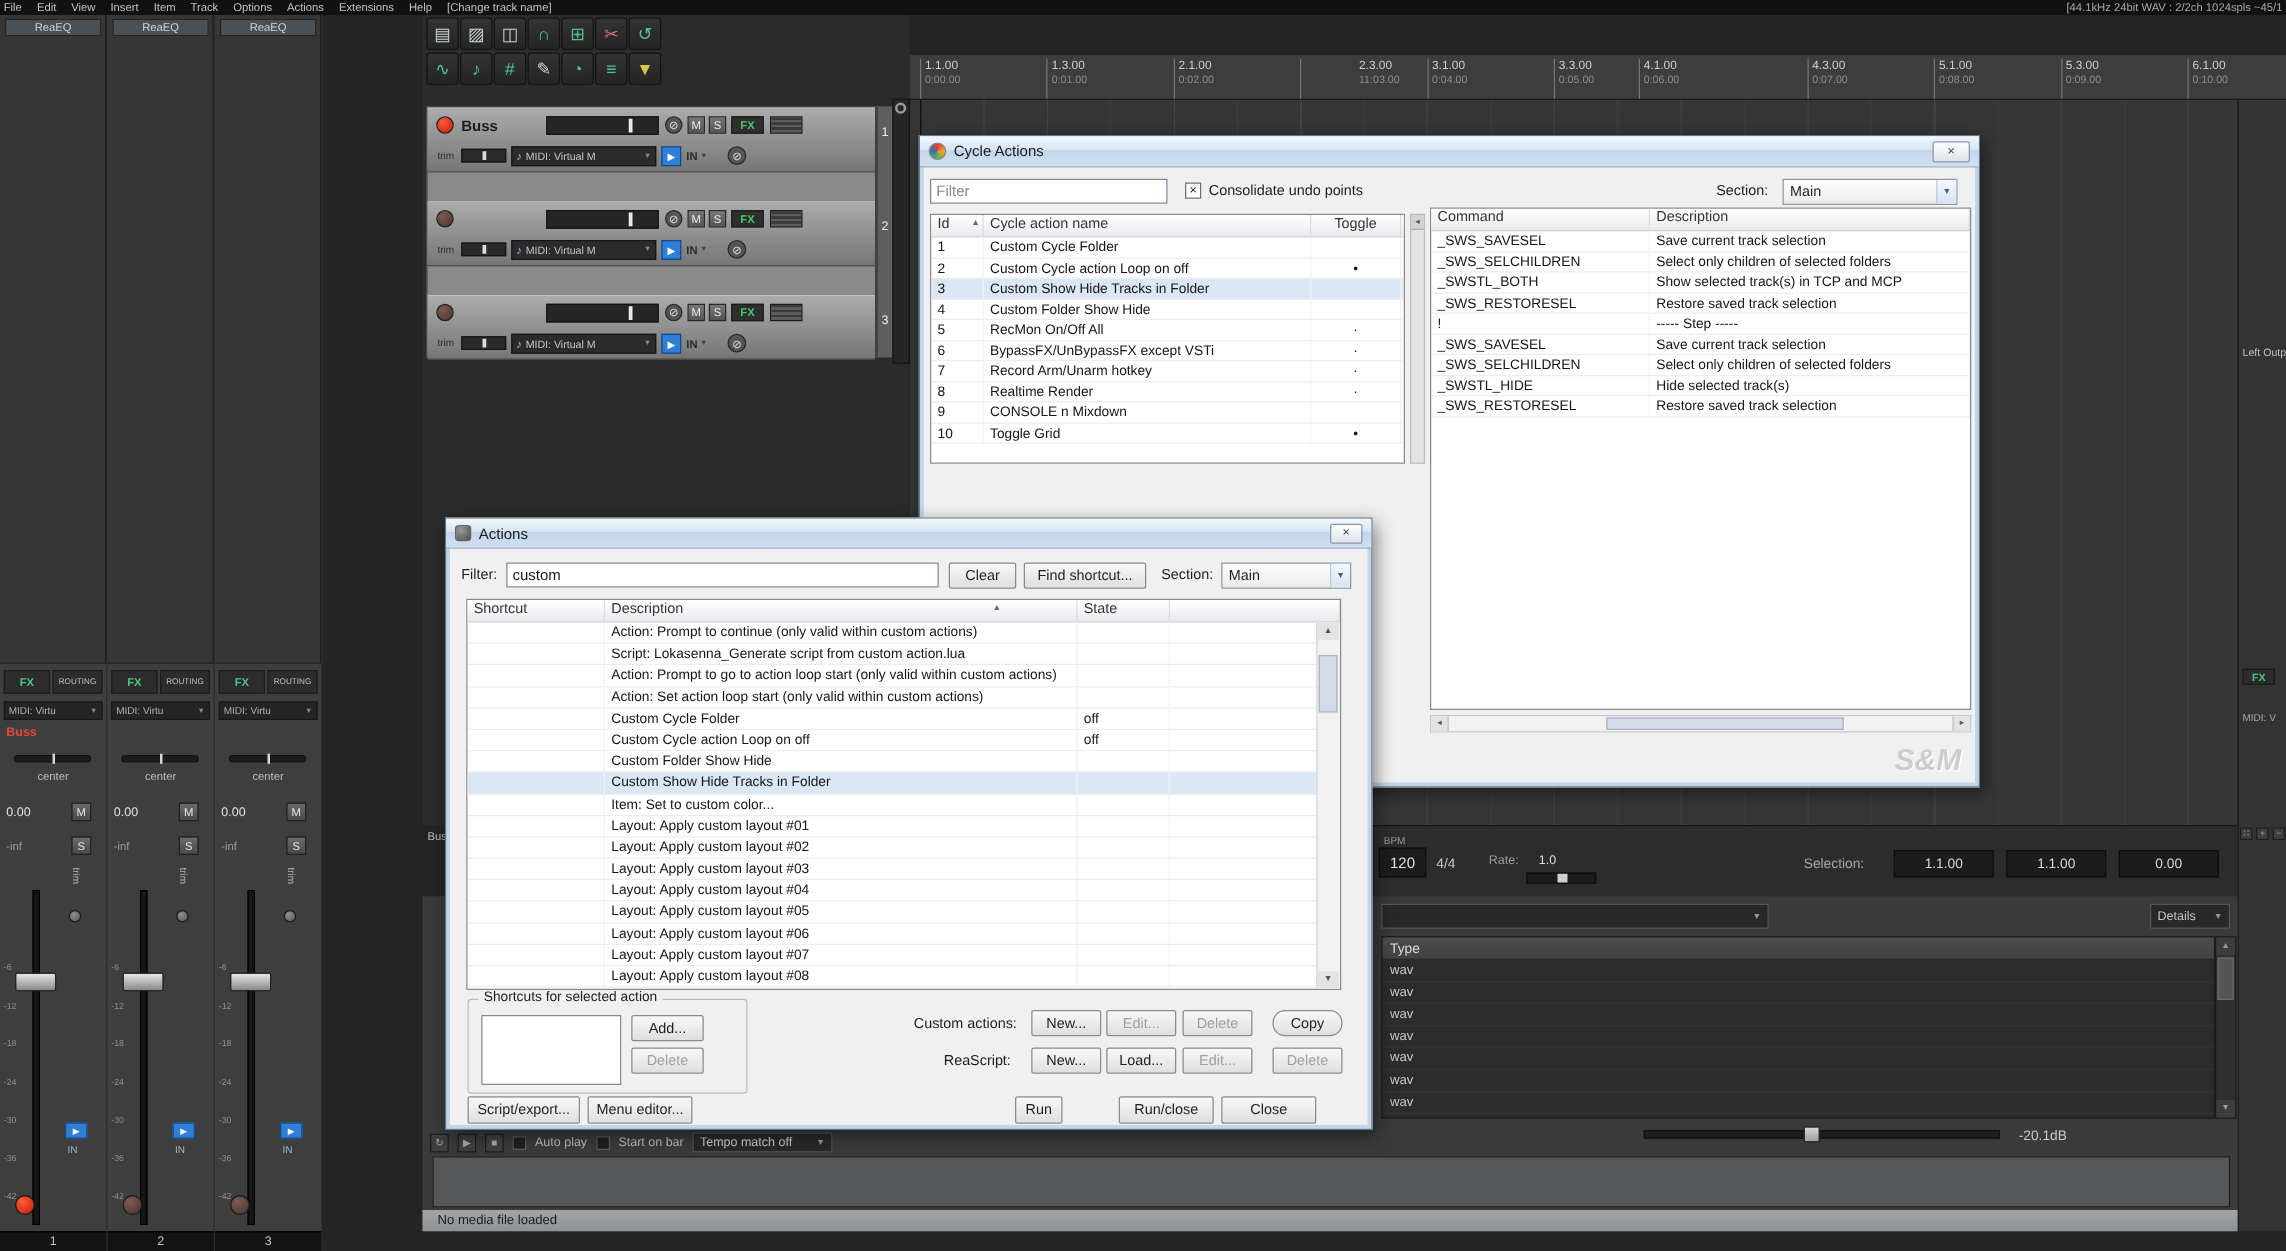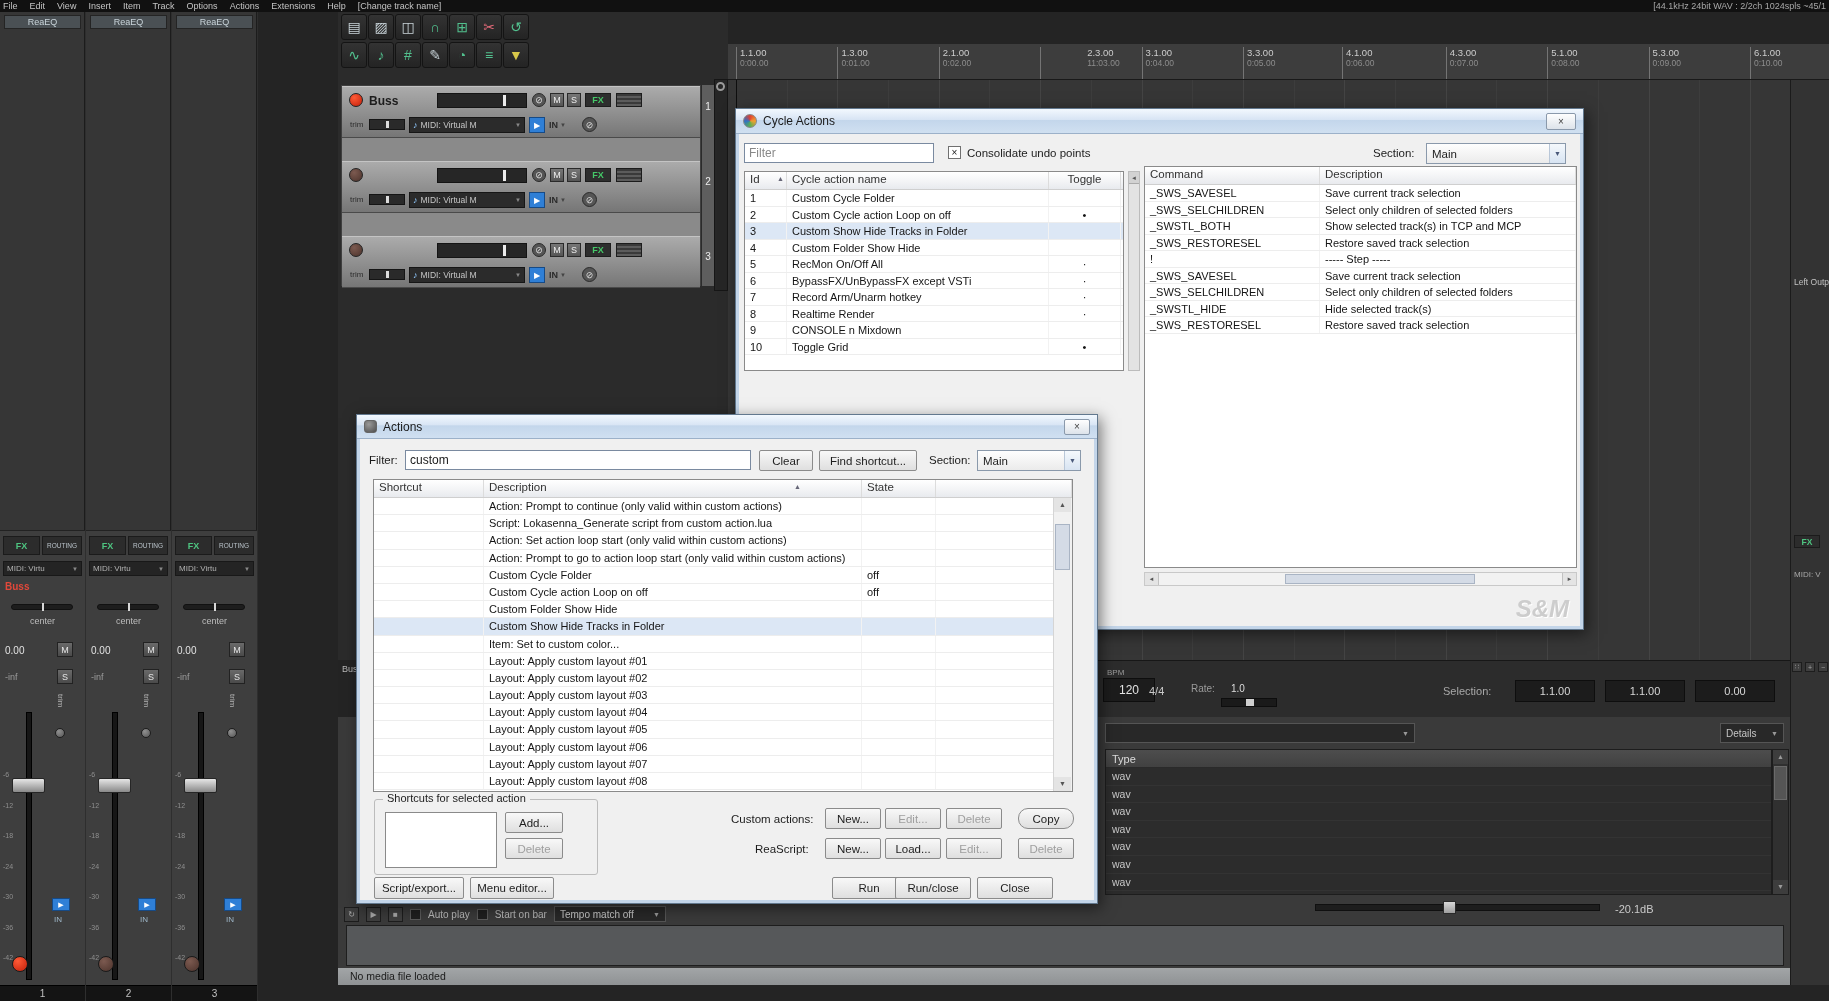--- a/index.html
+++ b/index.html
@@ -123,21 +123,21 @@
   .rs-db{right:4px;font-size:7px;color:#8a8a8a}
   #zoom-cluster{position:absolute;left:1792px;top:662px;display:flex;gap:3px}
   .zbtn{width:10px;height:10px;background:#3f3f3f;border:1px solid #1d1d1d;color:#a5a5a5;
     font-size:7px;display:flex;align-items:center;justify-content:center}
 
   
   #transport{position:absolute;left:1091px;top:660px;width:699px;height:57px;background:#2c2c2c;
     border-top:1px solid #171717}
   #transport>*{position:absolute}
   #tp-bpm-label{left:16px;top:7px;font-size:8px;color:#9a9a9a}
-  #tp-bpm{left:12px;top:17px;width:52px;height:24px;background:#1c1c1c;border:1px solid #0e0e0e;
+  #tp-bpm{left:12px;top:17px;width:38px;height:24px;background:#1c1c1c;border:1px solid #0e0e0e;
     color:#e2e2e2;font-size:12px;display:flex;align-items:center;justify-content:center}
   #tp-sig{left:58px;top:24px;font-size:11px;color:#cacaca}
   #tp-rate-label{left:100px;top:22px;font-size:10px;color:#9a9a9a}
   #tp-rate-val{left:140px;top:22px;font-size:10px;color:#dcdcdc}
   #tp-rate-slider{left:130px;top:37px;width:56px;height:9px;background:#1a1a1a;border:1px solid #0d0d0d}
   #tp-rate-slider .h{position:absolute;left:24px;top:0;width:8px;height:7px;background:#cfcfcf}
   #tp-sel-label{left:352px;top:24px;font-size:11px;color:#a8a8a8}
   .tp-box{top:19px;width:80px;height:22px;background:#1c1c1c;border:1px solid #0e0e0e;
     color:#d8d8d8;font-size:11px;display:flex;align-items:center;justify-content:center}
   #tp-s1{left:424px}#tp-s2{left:514px}#tp-s3{left:604px}
@@ -495,21 +495,21 @@
         <div class="rtime">11:03.00</div>
       </div>
       <div class="rmark" style="left: 413.6px;">
         <div class="rbar">3.1.00</div>
         <div class="rtime">0:04.00</div>
       </div>
       <div class="rmark" style="left: 515px;">
         <div class="rbar">3.3.00</div>
         <div class="rtime">0:05.00</div>
       </div>
-      <div class="rmark" style="left: 614px;">
+      <div class="rmark" style="left: 583px;">
         <div class="rbar">4.1.00</div>
         <div class="rtime">0:06.00</div>
       </div>
       <div class="rmark" style="left: 717.8px;">
         <div class="rbar">4.3.00</div>
         <div class="rtime">0:07.00</div>
       </div>
       <div class="rmark" style="left: 819.2px;">
         <div class="rbar">5.1.00</div>
         <div class="rtime">0:08.00</div>
@@ -768,27 +768,27 @@
             <div class="col a-fill"></div>
           </div>
           <div class="lv-row">
             <div class="col a-short"></div>
             <div class="col a-desc">Script: Lokasenna_Generate script from custom action.lua</div>
             <div class="col a-state"></div>
             <div class="col a-fill"></div>
           </div>
           <div class="lv-row">
             <div class="col a-short"></div>
+            <div class="col a-desc">Action: Prompt to go to action loop start (only valid within custom actions)</div>
+            <div class="col a-state"></div>
+            <div class="col a-fill"></div>
+          </div>
+          <div class="lv-row">
+            <div class="col a-short"></div>
             <div class="col a-desc">Action: Set action loop start (only valid within custom actions)</div>
-            <div class="col a-state"></div>
-            <div class="col a-fill"></div>
-          </div>
-          <div class="lv-row">
-            <div class="col a-short"></div>
-            <div class="col a-desc">Action: Prompt to go to action loop start (only valid within custom actions)</div>
             <div class="col a-state"></div>
             <div class="col a-fill"></div>
           </div>
           <div class="lv-row">
             <div class="col a-short"></div>
             <div class="col a-desc">Custom Cycle Folder</div>
             <div class="col a-state">off</div>
             <div class="col a-fill"></div>
           </div>
           <div class="lv-row">
@@ -873,21 +873,21 @@
     <div class="grp" style="left:17px;top:384px;width:224px;height:76px">
       <span class="grp-label">Shortcuts for selected action</span>
       <div class="grp-list" style="left:10px;top:12px;width:112px;height:56px"></div>
       <div class="btn" style="left:130px;top:12px;width:58px;height:21px">Add...</div>
       <div class="btn disabled" style="left:130px;top:38px;width:58px;height:21px">Delete</div>
     </div>
     <span class="dlg-label" style="left:374px;top:398px">Custom actions:</span>
     <span class="dlg-label" style="left:398px;top:428px">ReaScript:</span>
     <div class="btn" style="left:17px;top:462px;width:90px;height:22px">Script/export...</div>
     <div class="btn" style="left:113px;top:462px;width:84px;height:22px">Menu editor...</div>
-    <div class="btn" style="left:475px;top:462px;width:74px;height:22px">Run</div>
+    <div class="btn" style="left:455px;top:462px;width:38px;height:22px">Run</div>
     <div class="btn" style="left:538px;top:462px;width:76px;height:22px">Run/close</div>
     <div class="btn" style="left:620px;top:462px;width:76px;height:22px">Close</div>
   <div class="btn" style="left: 468px; top: 393px; width: 56px; height: 21px;">New...</div>
       <div class="btn disabled" style="left: 528px; top: 393px; width: 56px; height: 21px;">Edit...</div>
       <div class="btn disabled" style="left: 589px; top: 393px; width: 56px; height: 21px;">Delete</div>
       <div class="btn" style="left: 661px; top: 393px; width: 56px; height: 21px; border-radius: 10px;">Copy</div>
       <div class="btn" style="left: 468px; top: 423px; width: 56px; height: 21px;">New...</div>
       <div class="btn" style="left: 528px; top: 423px; width: 56px; height: 21px;">Load...</div>
       <div class="btn disabled" style="left: 589px; top: 423px; width: 56px; height: 21px;">Edit...</div>
       <div class="btn disabled" style="left: 661px; top: 423px; width: 56px; height: 21px;">Delete</div>

